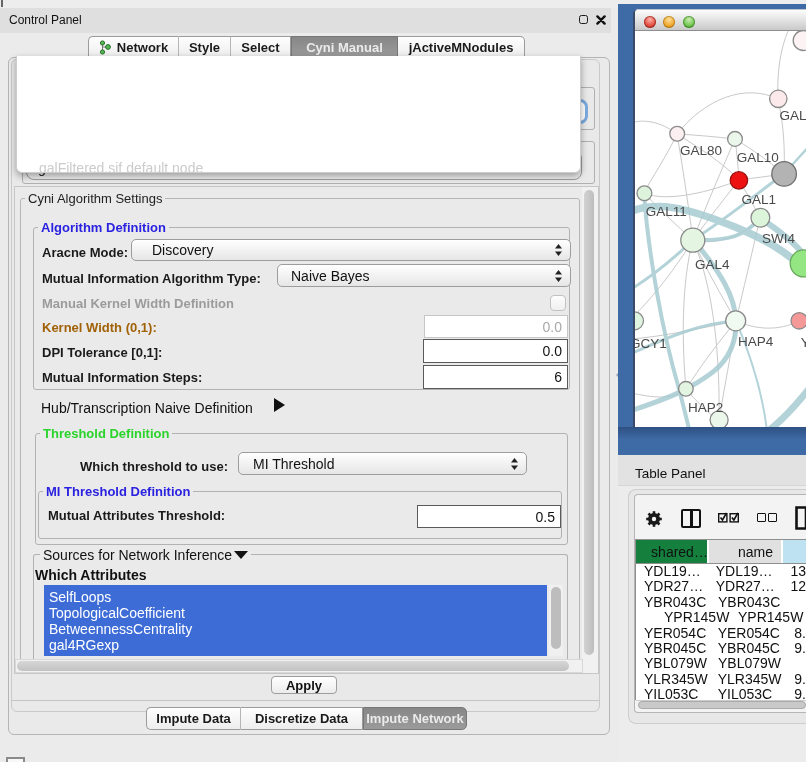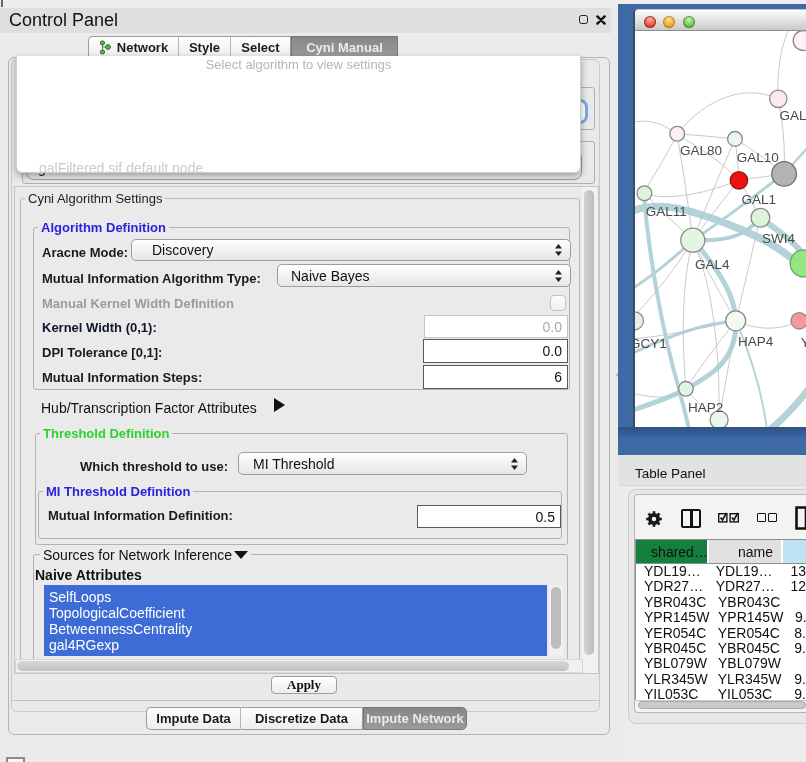--- a/index.html
+++ b/index.html
@@ -15,41 +15,42 @@
 .tfield { position:absolute; background:#fff; font-size:14px; color:#111; text-align:right;
   display:flex; align-items:center; justify-content:flex-end; padding-right:5px; }
 .arr { position:absolute; right:7px; top:50%; margin-top:-6px; }
 </style>
 </head>
 <body>
 
 <div class="abs" style="left:0;top:0;width:806px;height:8px;background:#ededed;"></div>
 <div class="abs" style="left:1px;top:0;width:2px;height:7px;background:#666;"></div>
 <div class="abs" style="left:0;top:8px;width:611px;height:25px;background:#dfdfdf;"></div>
-<div class="abs" style="left:9px;top:14px;font-size:18px;line-height:13px;color:#111;">Control Panel</div>
+<div class="abs" style="left:9px;top:14px;font-size:12px;line-height:13px;color:#111;">Control Panel</div>
 <div class="abs" style="left:579px;top:15px;width:9px;height:9px;border:1.5px solid #1a1a1a;border-radius:2.5px;"></div>
 <svg class="abs" style="left:596px;top:15px;" width="10" height="10" viewBox="0 0 10 10">
     <path d="M1.4,1.4 L8.6,8.6 M8.6,1.4 L1.4,8.6" stroke="#111" stroke-width="2.4" stroke-linecap="round"></path>
   </svg>
 
 <div class="abs" style="left:8px;top:57px;width:602px;height:678px;border:1px solid #b5b5b5;border-radius:6px;background:#eaeaea;"></div>
 <div class="abs" style="left:11px;top:59px;width:589px;height:653px;border:1px solid #c9c9c9;border-radius:6px;background:#e9e9e9;"></div>
 
 <div class="abs" style="left:88px;top:36px;height:22px;display:flex;font-size:13px;font-weight:bold;color:#1a1a1a;">
   <div style="width:91px;border:1px solid #9b9b9b;border-right:1px solid #b5b5b5;border-radius:5px 0 0 0;background:linear-gradient(#fefefe,#ededed);display:flex;align-items:center;justify-content:center;">
     <svg width="13" height="15" viewBox="0 0 13 15" style="margin-right:5px;">
       <line x1="3.5" y1="3" x2="3.5" y2="12" stroke="#777" stroke-width="1"></line>
       <line x1="3.5" y1="7" x2="8.5" y2="7" stroke="#777" stroke-width="1"></line>
       <circle cx="3.5" cy="3" r="2.1" fill="#53b953" stroke="#1c641c" stroke-width="0.9"></circle>
       <circle cx="9" cy="7" r="2.4" fill="#53b953" stroke="#1c641c" stroke-width="0.9"></circle>
       <circle cx="3.5" cy="12" r="2.1" fill="#53b953" stroke="#1c641c" stroke-width="0.9"></circle>
     </svg>Network</div>
   <div style="width:52px;border:1px solid #9b9b9b;border-left:none;border-right:1px solid #b5b5b5;background:linear-gradient(#fefefe,#ededed);display:flex;align-items:center;justify-content:center;">Style</div>
   <div style="width:60px;border:1px solid #9b9b9b;border-left:none;background:linear-gradient(#fefefe,#ededed);display:flex;align-items:center;justify-content:center;">Select</div>
   <div style="width:107px;border:1px solid #777;background:linear-gradient(#878787,#9b9b9b);color:#ebebeb;display:flex;align-items:center;justify-content:center;">Cyni Manual</div>
+  <div style="width:127px;border:1px solid #9b9b9b;border-left:none;border-radius:0 5px 0 0;background:linear-gradient(#fefefe,#ededed);display:flex;align-items:center;justify-content:center;">jActiveMNodules</div>
 </div>
 
 <div class="abs" style="left:22px;top:87px;width:573px;height:43px;border:1px solid #b0b0b0;border-radius:3px;"></div>
 <div class="abs" style="left:170px;top:99px;width:418px;height:25px;border:3px solid #7baade;border-radius:8px;background:#fff;"></div>
 <div class="abs" style="left:22px;top:141px;width:573px;height:43px;border:1px solid #b0b0b0;border-radius:3px;"></div>
 <div class="abs" style="left:26px;top:150px;width:556px;height:30px;border:1px solid #9d9d9d;border-radius:8px;background:linear-gradient(#fff,#ececec);"></div>
 <div class="abs" style="left:38px;top:161px;font-size:14px;line-height:14px;color:#2a2a2a;">galFiltered.sif default node</div>
 
 <div class="abs" style="left:14px;top:186px;width:585px;height:488px;border:1px solid #c6c6c6;background:#eaeaea;"></div>
 
@@ -66,70 +67,69 @@
 <div class="flabel" style="left:42px;top:246px;">Aracne Mode:</div>
 <div class="combo" style="left:131px;top:239px;width:440px;height:22px;padding-left:20px;">Discovery<svg class="arr" width="9" height="12" viewBox="0 0 9 12">
       <path d="M4.5,0 L8,4.4 L1,4.4 Z M4.5,12 L8,7.6 L1,7.6 Z" fill="#222"></path>
     </svg></div>
 <div class="flabel" style="left:42px;top:272px;">Mutual Information Algorithm Type:</div>
 <div class="combo" style="left:277px;top:264px;width:294px;height:23px;padding-left:13px;">Naive Bayes<svg class="arr" width="9" height="12" viewBox="0 0 9 12">
       <path d="M4.5,0 L8,4.4 L1,4.4 Z M4.5,12 L8,7.6 L1,7.6 Z" fill="#222"></path>
     </svg></div>
 <div class="flabel" style="left:42px;top:297px;color:#9b9b9b;">Manual Kernel Width Definition</div>
 <div class="abs" style="left:550px;top:295px;width:16px;height:16px;border:1px solid #c2c2c2;border-radius:4px;background:linear-gradient(#fdfdfd,#f0f0f0);"></div>
-<div class="flabel" style="left:42px;top:321px;color:#0f172a;">Kernel Width (0,1):</div>
+<div class="flabel" style="left:42px;top:321px;color:#a16207;">Kernel Width (0,1):</div>
 <div class="tfield" style="left:424px;top:315px;width:144px;height:23px;border:1px solid #c6c6c6;color:#a9a9a9;">0.0</div>
 <div class="flabel" style="left:42px;top:346px;">DPI Tolerance [0,1]:</div>
 <div class="tfield" style="left:423px;top:339px;width:145px;height:24px;border:1.5px solid #5a5a5a;">0.0</div>
 <div class="flabel" style="left:42px;top:371px;">Mutual Information Steps:</div>
 <div class="tfield" style="left:423px;top:365px;width:145px;height:24px;border:1.5px solid #5a5a5a;">6</div>
 
-<div class="abs" style="left:41px;top:401px;font-size:14px;line-height:14px;color:#111;">Hub/Transcription Factor Attributes</div>
+<div class="abs" style="left:41px;top:401px;font-size:14px;line-height:14px;color:#111;">Hub/Transcription Naive Definition</div>
 <div class="abs" style="left:274px;top:398px;width:0;height:0;border-left:11px solid #111;border-top:7.5px solid transparent;border-bottom:7.5px solid transparent;"></div>
 
 <div class="grp" style="left:35px;top:433px;width:533px;height:112px;">
   <div class="grplabel" style="left:4px;color:#2bd42b;font-weight:bold;">Threshold Definition</div>
 </div>
 <div class="flabel" style="left:80px;top:460px;">Which threshold to use:</div>
 <div class="combo" style="left:238px;top:452px;width:289px;height:23px;padding-left:14px;">MI Threshold<svg class="arr" width="9" height="12" viewBox="0 0 9 12">
       <path d="M4.5,0 L8,4.4 L1,4.4 Z M4.5,12 L8,7.6 L1,7.6 Z" fill="#222"></path>
     </svg></div>
 
 <div class="grp" style="left:38px;top:491px;width:524px;height:48px;">
   <div class="grplabel" style="left:4px;color:#2a22e0;font-weight:bold;">MI Threshold Definition</div>
 </div>
-<div class="flabel" style="left:48px;top:509px;">Mutual Information Definition:</div>
+<div class="flabel" style="left:48px;top:509px;">Mutual Attributes Threshold:</div>
 <div class="tfield" style="left:417px;top:505px;width:144px;height:23px;border:1.5px solid #5a5a5a;">0.5</div>
 
 <div class="grp" style="left:33px;top:554px;width:535px;height:118px;border-bottom:none;border-radius:3px 3px 0 0;">
   <div class="grplabel" style="left:6px;color:#111;font-size:14px;">Sources for Network Inference&nbsp;&nbsp;&nbsp;&nbsp;</div>
 </div>
 <div class="abs" style="left:234px;top:551px;width:0;height:0;border-top:8px solid #111;border-left:7.5px solid transparent;border-right:7.5px solid transparent;"></div>
-<div class="abs" style="left:35px;top:568px;font-size:14px;line-height:14px;font-weight:bold;color:#111;">Naive Attributes</div>
+<div class="abs" style="left:35px;top:568px;font-size:14px;line-height:14px;font-weight:bold;color:#111;">Which Attributes</div>
 <div class="abs" style="left:44px;top:585px;width:503px;height:71px;background:#3d6cd7;color:#fff;font-size:14px;padding:3.5px 0 0 5px;line-height:16.1px;">SelfLoops<br>TopologicalCoefficient<br>BetweennessCentrality<br>gal4RGexp</div>
 <div class="abs" style="left:549px;top:585px;width:14px;height:71px;background:#f0f0f0;"></div>
 <div class="abs" style="left:551px;top:587px;width:10px;height:62px;background:#bdbdbd;border-radius:5px;"></div>
 
 <div class="abs" style="left:15px;top:659px;width:568px;height:14px;background:#f1f1f1;border:1px solid #d8d8d8;"></div>
 <div class="abs" style="left:17px;top:661px;width:552px;height:10px;background:linear-gradient(#d6d6d6,#c2c2c2);border-radius:5px;"></div>
 
-<div class="abs" style="left:271px;top:676px;width:66px;height:18px;border:1px solid #9d9d9d;border-radius:4px;background:linear-gradient(#fff,#ececec);display:flex;align-items:center;justify-content:center;font-size:13px;font-weight:bold;color:#111;font-family:Liberation Serif, serif;">Apply</div>
+<div class="abs" style="left:271px;top:676px;width:66px;height:18px;border:1px solid #9d9d9d;border-radius:4px;background:linear-gradient(#fff,#ececec);display:flex;align-items:center;justify-content:center;font-size:13px;font-weight:bold;color:#111;">Apply</div>
 
 <div class="abs" style="left:12px;top:700px;width:587px;height:1px;background:#c4c4c4;"></div>
 
 <div class="abs" style="left:146px;top:707px;height:23px;display:flex;font-size:13px;font-weight:bold;color:#1a1a1a;">
   <div style="width:95px;border:1px solid #9b9b9b;border-right:1px solid #b5b5b5;border-radius:5px 0 0 5px;background:linear-gradient(#fefefe,#ededed);display:flex;align-items:center;justify-content:center;">Impute Data</div>
   <div style="width:122px;border:1px solid #9b9b9b;border-left:none;background:linear-gradient(#fefefe,#ededed);display:flex;align-items:center;justify-content:center;">Discretize Data</div>
   <div style="width:104px;border:1px solid #777;border-radius:0 5px 5px 0;background:linear-gradient(#878787,#9b9b9b);color:#ebebeb;display:flex;align-items:center;justify-content:center;">Impute Network</div>
 </div>
 
 <div class="abs" style="left:6px;top:757px;width:19px;height:10px;border:2px solid #8a8a8a;background:#f8f8f8;"></div>
 
 <div class="abs" style="left:16px;top:56px;width:565px;height:117px;background:#fff;border:1px solid #cdcdcd;border-top:none;border-radius:0 0 6px 6px;box-shadow:0 3px 7px rgba(0,0,0,0.35);font-size:14px;color:#0d0d0d;overflow:hidden;">
-  <div style="text-align:center;color:#b5b5b5;font-size:13px;line-height:17px;height:17px;">Select algorithm to view settings</div>
   <div class="abs" style="left:22px;top:105px;font-size:14px;line-height:14px;color:#cbcbcb;">galFiltered.sif default node</div>
 </div>
 
 <div class="abs" style="left:616px;top:371px;width:0;height:0;border-right:4px solid #9aa4b8;border-top:4px solid transparent;border-bottom:4px solid transparent;"></div>
 
 <div class="abs" style="left:618px;top:4px;width:188px;height:482px;background:#3e6aa6;"></div>
 
 <div class="abs" style="left:633px;top:9px;width:173px;height:420px;background:#fff;border-left:2px solid #3d4a66;border-radius:5px 0 0 0;"></div>
 <div class="abs" style="left:635px;top:9px;width:171px;height:22px;background:linear-gradient(#fdfdfd,#c9c9c9);border-bottom:1px solid #8e8e8e;border-top:1px solid #bfc4cc;border-radius:4px 0 0 0;"></div>
 <div class="abs" style="left:644px;top:16px;width:12px;height:12px;border-radius:50%;background:radial-gradient(circle at 50% 30%,#fdb0a8,#e34c3e 60%,#a02a22);box-shadow:inset 0 0 0 1px rgba(120,20,14,0.55);"></div>
@@ -261,21 +261,21 @@
     <div style="display:flex;">
         <div style="width:73px;padding-left:8px;">YDR27…</div>
         <div style="width:74px;padding-left:9px;">YDR27…</div>
         <div style="flex:1;padding-left:12px;">12</div>
       </div>
     <div style="display:flex;">
         <div style="width:73px;padding-left:8px;">YBR043C</div>
         <div style="width:74px;padding-left:9px;">YBR043C</div>
         <div style="flex:1;padding-left:12px;"></div>
       </div>
-    <div style="display:flex;">
+    <div style="display:flex;padding-left:20px;">
         <div style="width:73px;padding-left:8px;">YPR145W</div>
         <div style="width:74px;padding-left:9px;">YPR145W</div>
         <div style="flex:1;padding-left:12px;">9.</div>
       </div>
     <div style="display:flex;">
         <div style="width:73px;padding-left:8px;">YER054C</div>
         <div style="width:74px;padding-left:9px;">YER054C</div>
         <div style="flex:1;padding-left:12px;">8.</div>
       </div>
     <div style="display:flex;">

